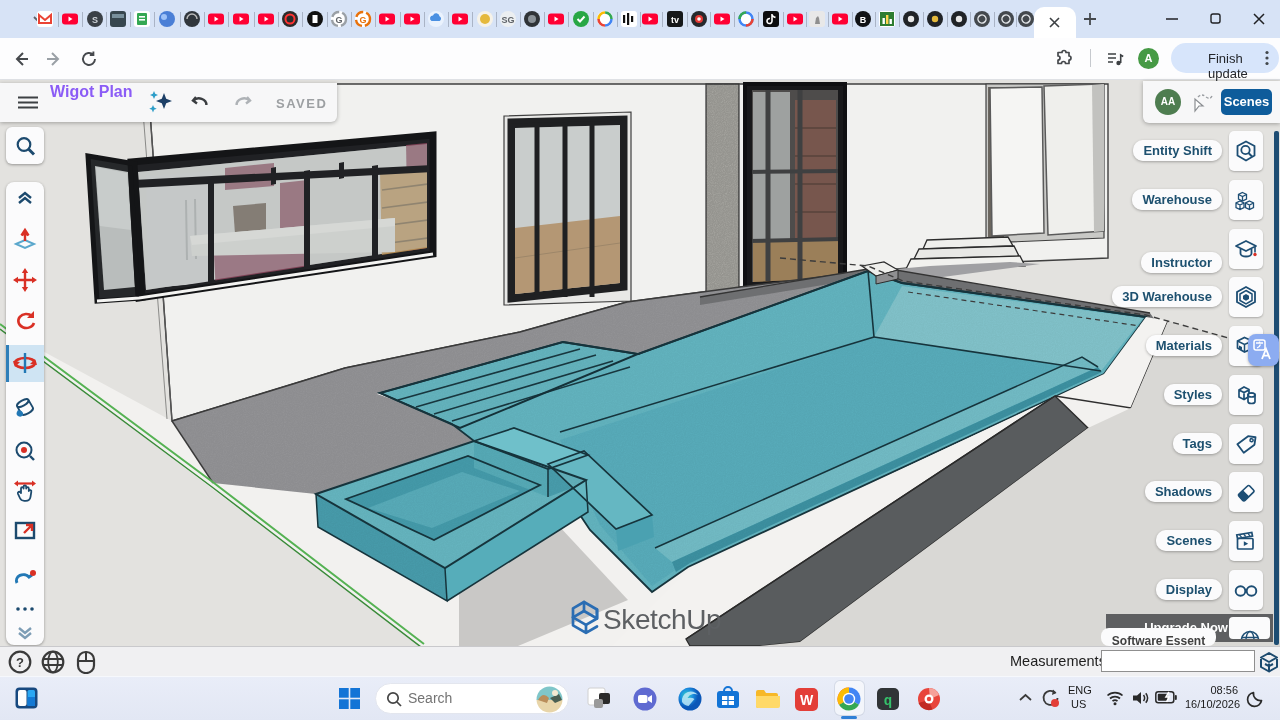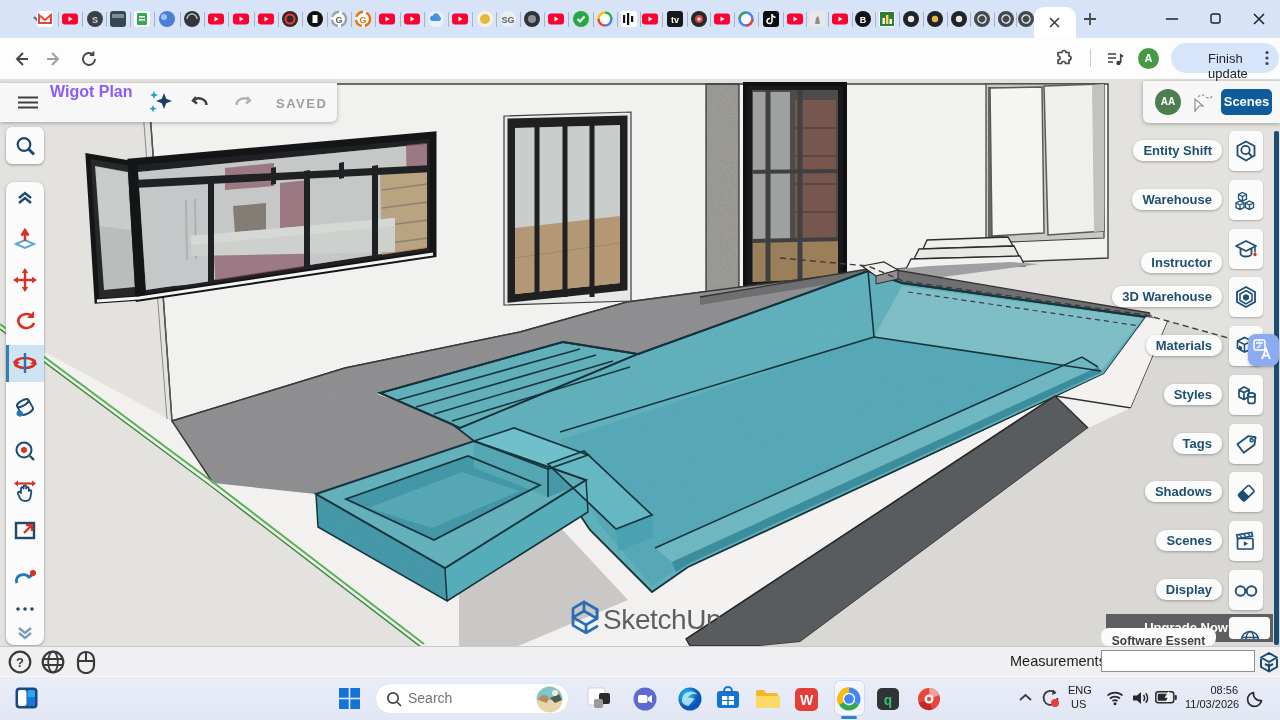--- a/index.html
+++ b/index.html
@@ -841,16 +841,16 @@
       <path d="M2 5.5 l4 0 4,-3.5 0 12 -4,-3.5 -4 0 Z" fill="#2a2a2a"></path>
       <path d="M12.5 5 a5 5 0 0 1 0 6 M14.8 3.2 a8 8 0 0 1 0 9.6" stroke="#2a2a2a" stroke-width="1.5" fill="none"></path>
     </svg>
     <svg class="abs" style="left:1155px;top:14px" width="22" height="13">
       <rect x="0.8" y="0.8" width="18" height="11" rx="2.5" fill="none" stroke="#2a2a2a" stroke-width="1.5"></rect>
       <rect x="19.8" y="4" width="2" height="5" rx="1" fill="#2a2a2a"></rect>
       <rect x="2.8" y="2.8" width="10" height="7" rx="1" fill="#2a2a2a"></rect>
       <path d="M14 1 l-3 5 3 0 -2.5 5" stroke="#fff" stroke-width="1.6" fill="none"></path>
     </svg>
     <span class="trtxt" style="left:1205px;top:7px;width:33px;text-align:right">08:56</span>
-    <span class="trtxt" style="left:1185px;top:21px">11/03/2026</span>
+    <span class="trtxt" style="left:1185px;top:21px">16/10/2026</span>
     <svg class="abs" style="left:1246px;top:12px" width="19" height="19">
       <path d="M15.5 11.5 a7 7 0 0 1 -8,-8 a7 7 0 1 0 8 8 Z" fill="none" stroke="#2a2a2a" stroke-width="1.7" stroke-linejoin="round"></path>
     </svg>
   </div>
 </body></html>

